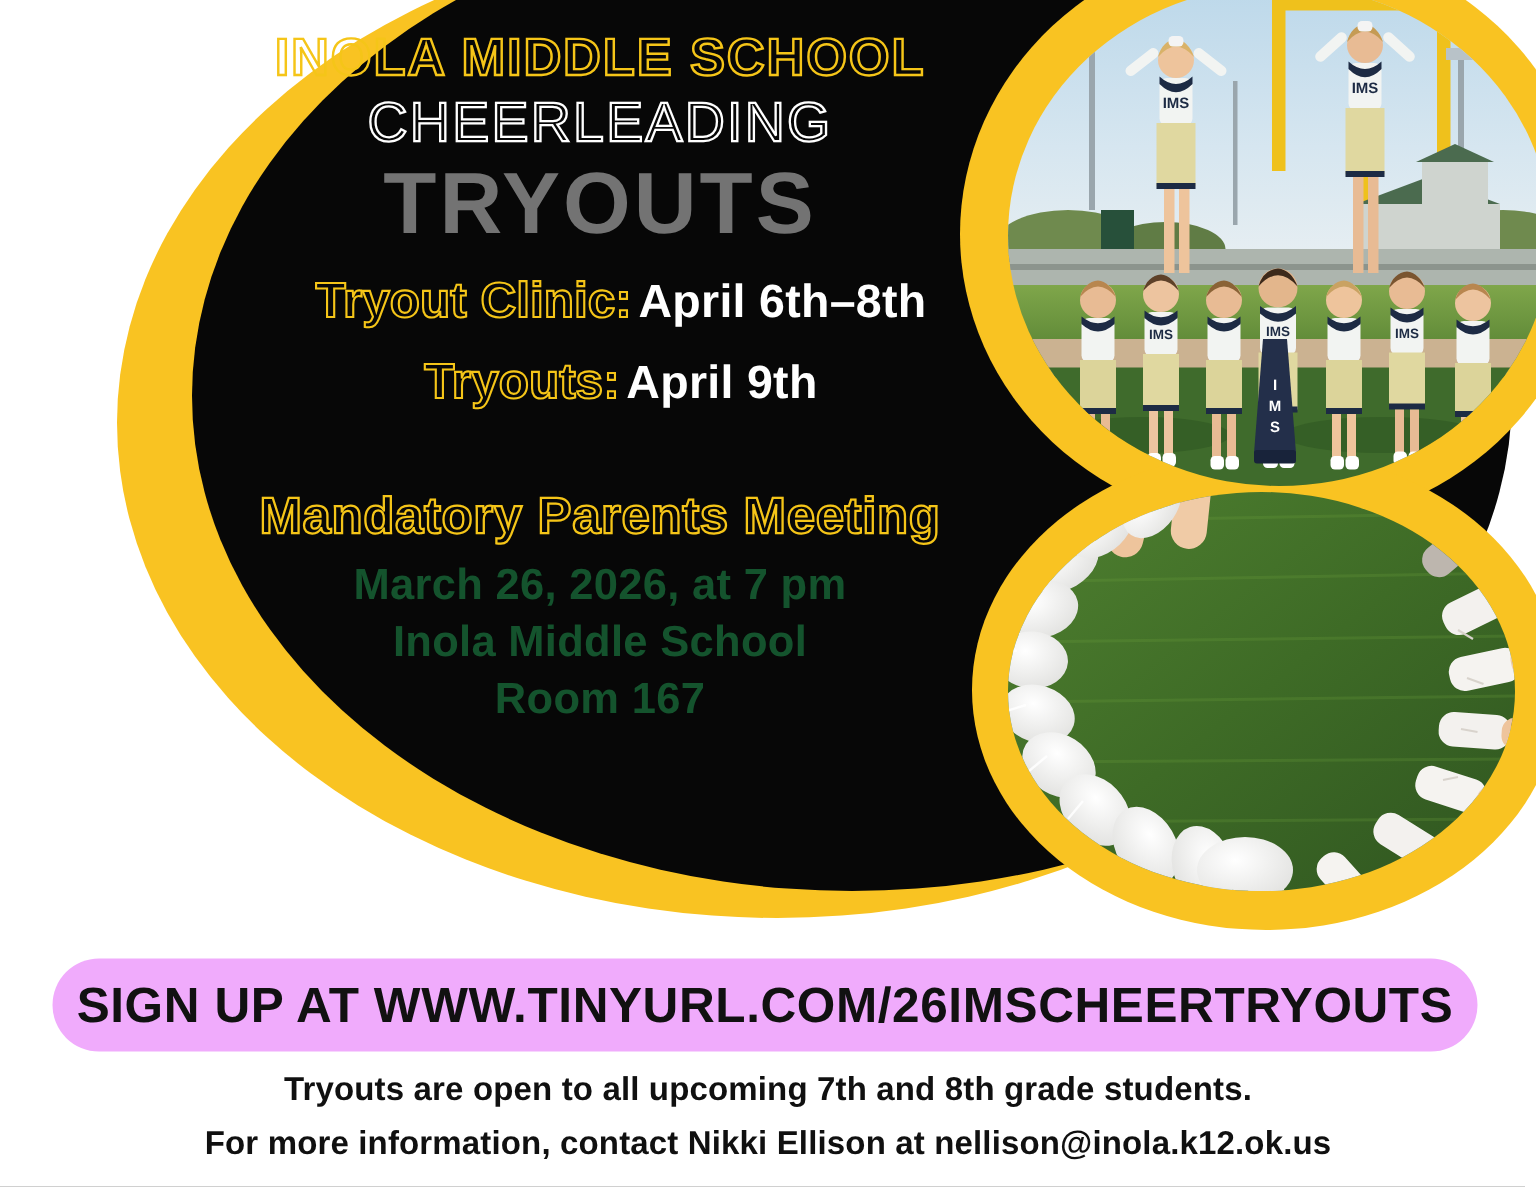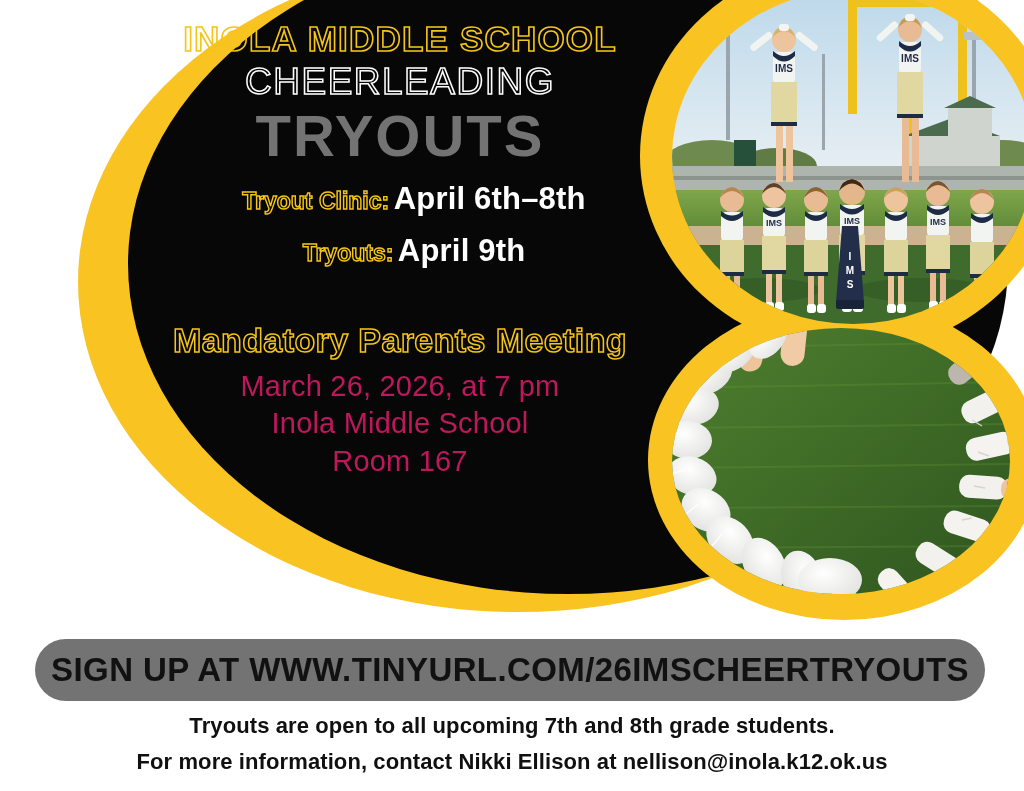--- a/index.html
+++ b/index.html
@@ -85,21 +85,21 @@
 
   .date-line {
     margin: 16px 0 0 0;
     line-height: 1.15;
     white-space: nowrap;
   }
   .date-line.first { margin-top: 14px; }
 
   .lbl-yellow-outline {
     font-family: "Liberation Sans Narrow", "Liberation Sans", sans-serif;
-    font-size: 23px;
+    font-size: 33px;
     font-weight: 700;
     letter-spacing: 0px;
     color: transparent;
     margin-left: 28px;
     -webkit-text-stroke: 1.4px #F5C518;
   }
   .val-white {
     font-family: "Liberation Sans", sans-serif;
     font-size: 31px;
     font-weight: 700;
@@ -114,22 +114,22 @@
     font-weight: 700;
     letter-spacing: 0.4px;
     color: transparent;
     -webkit-text-stroke: 1.5px #F5C518;
     margin: 52px 0 8px 0;
     white-space: nowrap;
   }
   .meeting-line {
     font-family: "Liberation Sans", sans-serif;
     font-size: 29px;
-    font-weight: 400;
-    color: #be185d;
+    font-weight: 700;
+    color: #14532d;
     line-height: 1.3;
     letter-spacing: 0.2px;
     white-space: nowrap;
   }
 
   
   .photo-ring {
     position: absolute;
     border-radius: 50%;
     background: #F9C322;
@@ -149,21 +149,21 @@
 
   .photo svg { display: block; width: 100%; height: 100%; }
 
   
   .signup-banner {
     position: absolute;
     left: 35px;
     top: 639px;
     width: 950px;
     height: 62px;
-    background: #737373;
+    background: #f0abfc;
     border-radius: 31px;
     z-index: 7;
     display: flex;
     align-items: center;
     justify-content: center;
   }
   .signup-text {
     font-family: "Liberation Sans Narrow", "Liberation Sans", sans-serif;
     font-size: 33px;
     font-weight: 700;

